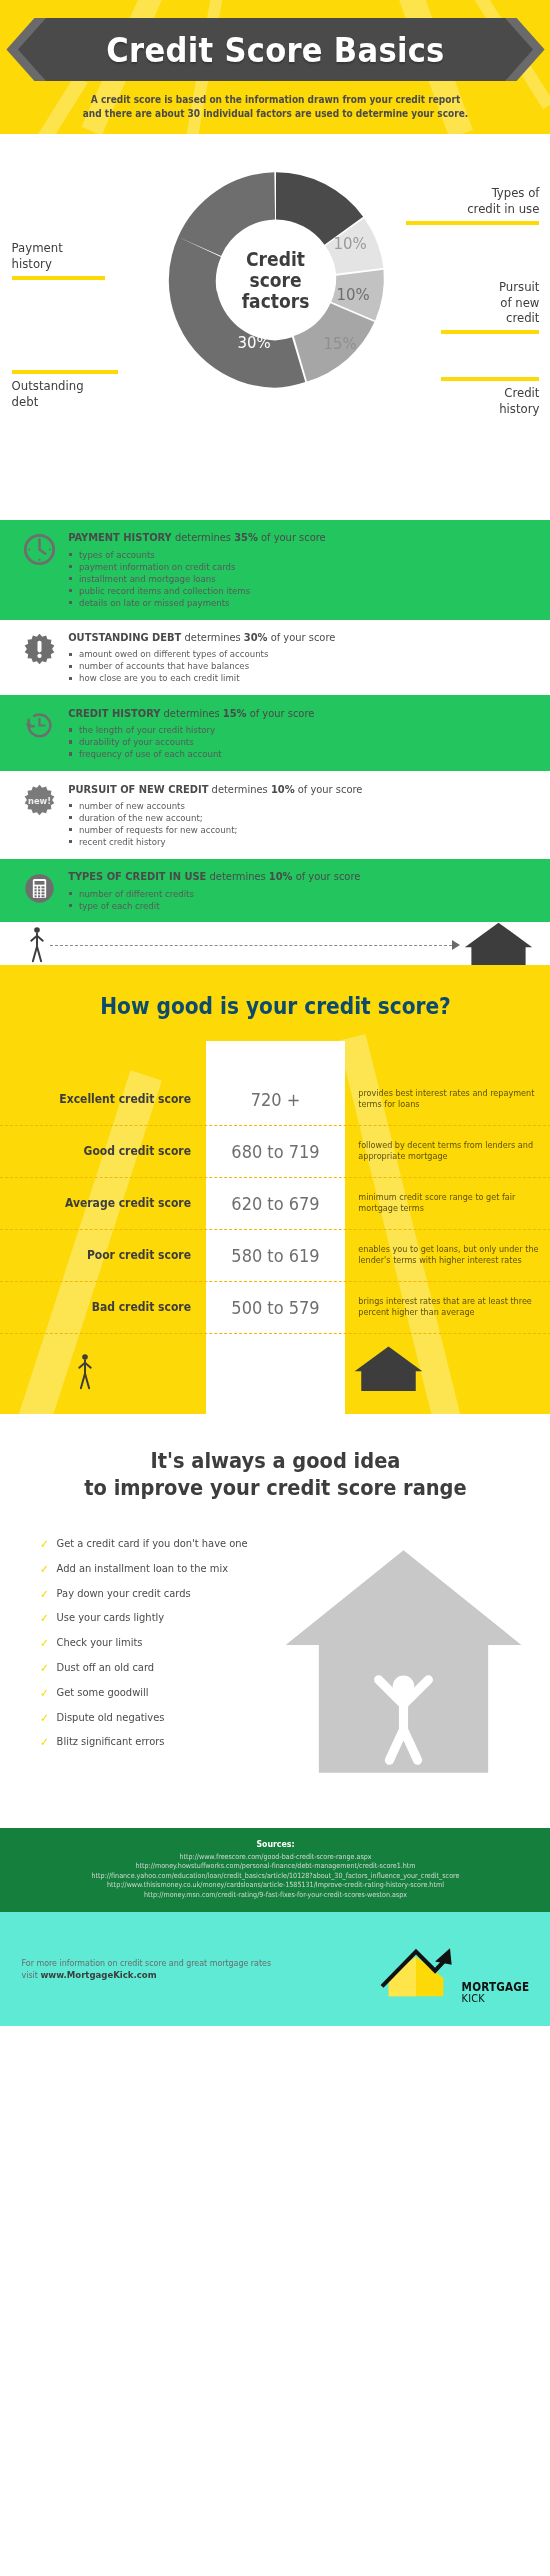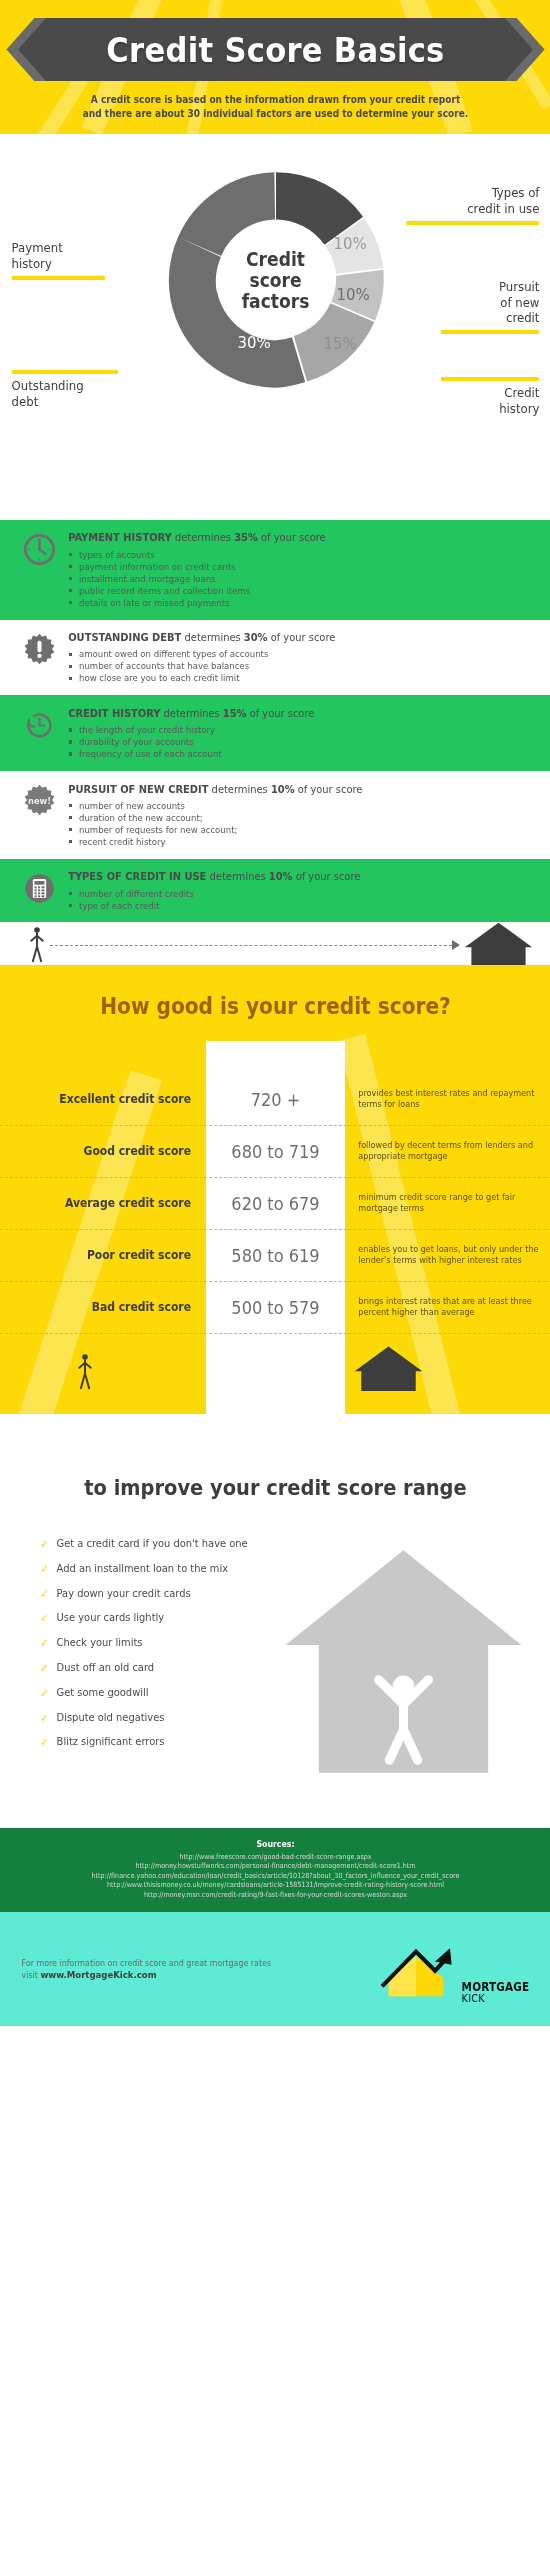--- a/index.html
+++ b/index.html
@@ -145,21 +145,21 @@
   }
   .walk .arrowhead{
     position:absolute;right:91px;top:17.4px;
     width:0;height:0;border-left:8.3px solid #6a6a6a;
     border-top:5px solid transparent;border-bottom:5px solid transparent;
   }
 
   
   .score-section{background:#fcd907;position:relative;overflow:hidden;padding-bottom:0;}
   .score-title{
-    text-align:center;font-size:22.4px;font-weight:bold;color:#a16207;
+    text-align:center;font-size:22.4px;font-weight:bold;color:#0c4a6e;
     padding:28px 0 21.6px 0;position:relative;z-index:3;
   }
   .score-body{position:relative;z-index:2;}
   .bigarrow{
     position:absolute;z-index:1;pointer-events:none;
     background:rgba(255,255,255,.30);
   }
   .ba1{left:58px;top:99px;width:33px;height:464px;transform:rotate(18deg);}
   .ba2{left:390px;top:66px;width:28px;height:431px;transform:rotate(-14deg);}
 
@@ -521,21 +521,21 @@
         <svg style="position:absolute;left:353px;top:5px;" width="71" height="58" viewBox="0 0 86 56">
           <path d="M43 2 L84 32 L76 32 L76 56 L10 56 L10 32 L2 32 Z" fill="#3d3d3d"></path>
           <path d="M43 10 L68 29 L68 56 L18 56 L18 29 Z" fill="#3d3d3d"></path>
         </svg>
       </div>
     </div>
   </div>
 
   <div class="improve">
     <h2>
-      <br>
+      <span>It's always a good idea</span><br>
       <span>to improve your credit score range</span>
     </h2>
 
     <div class="improve-body">
       <svg class="house-bg" width="249" height="249" viewBox="0 0 300 300">
         <path d="M150 22 L292 136 L252 136 L252 290 L48 290 L48 136 L8 136 Z" fill="#c8c8c8"></path>
         <g fill="#ffffff">
           <circle cx="150" cy="186" r="13"></circle>
           <path d="M150 200 L150 238 M150 208 L120 178 M150 208 L180 178 M150 238 L133 275 M150 238 L167 275" stroke="#ffffff" stroke-width="11" fill="none" stroke-linecap="round"></path>
         </g>

